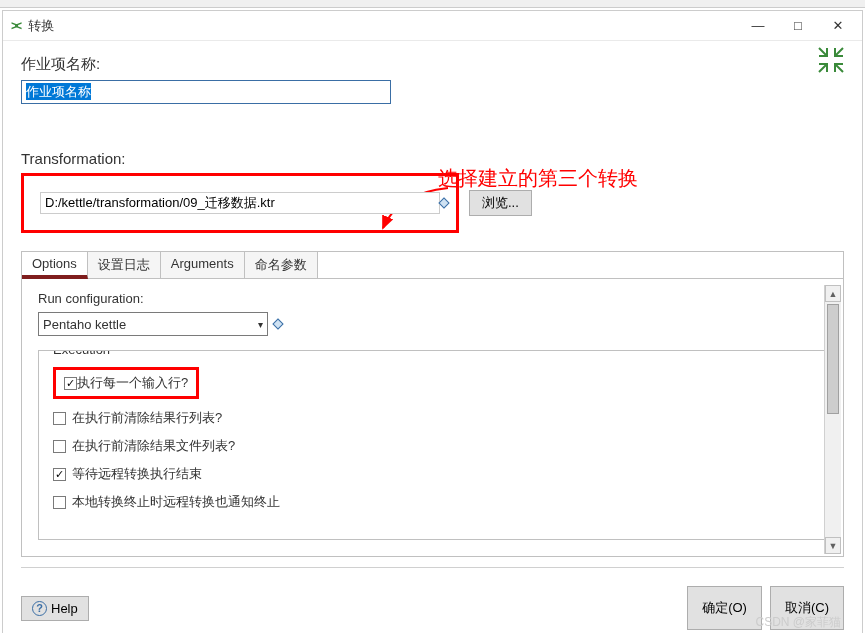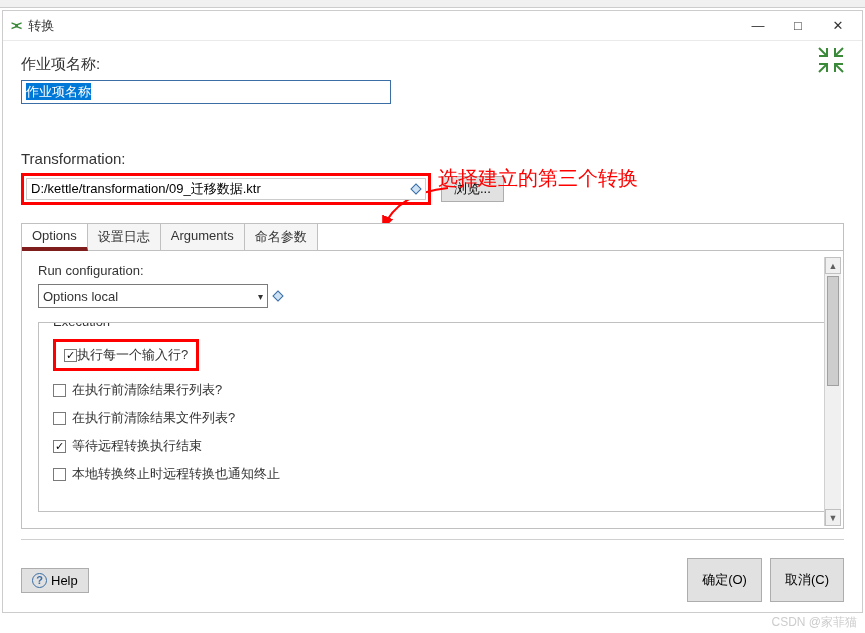--- a/index.html
+++ b/index.html
@@ -105,21 +105,21 @@
       top: 18px;
     }
     .transformation-row {
       display: flex;
       align-items: center;
       gap: 10px;
     }
     .trans-input-wrap {
       position: relative;
       border: 3px solid #f00;
-      padding: 2px;
+      padding: 16px;
     }
     .trans-input {
       width: 400px;
       border: 1px solid #ccc;
       height: 22px;
       padding: 2px 22px 2px 4px;
       font-size: 13px;
       background: #fff;
     }
     .diamond {
@@ -308,21 +308,21 @@
     .ok-btn, .cancel-btn {
       border: 1px solid #adadad;
       background: #e1e1e1;
       padding: 12px 14px;
       font-size: 13px;
       cursor: pointer;
       margin-left: 8px;
     }
     .watermark {
       position: absolute;
-      right: 8px;
+      right: 24px;
       bottom: 2px;
       font-size: 12px;
       color: #ccc;
       pointer-events: none;
     }
   </style>
 </head>
 <body>
 
 <div class="tab-bar-remnant"></div>
@@ -387,21 +387,21 @@
         <div class="tab active">Options</div>
         <div class="tab">设置日志</div>
         <div class="tab">Arguments</div>
         <div class="tab">命名参数</div>
       </div>
 
       <div class="tab-content">
         <div class="run-config-label">Run configuration:</div>
         <div class="run-config-row">
           <div class="dropdown">
-            <span>Options local</span>
+            <span>Pentaho kettle</span>
             <span class="dropdown-arrow">▾</span>
           </div>
           <span class="diamond"></span>
         </div>
 
         <div class="fieldset">
           <span class="fieldset-legend">Execution</span>
 
           <div class="highlight-box" style="margin-top:6px;">
             <span class="cb checked"></span>

